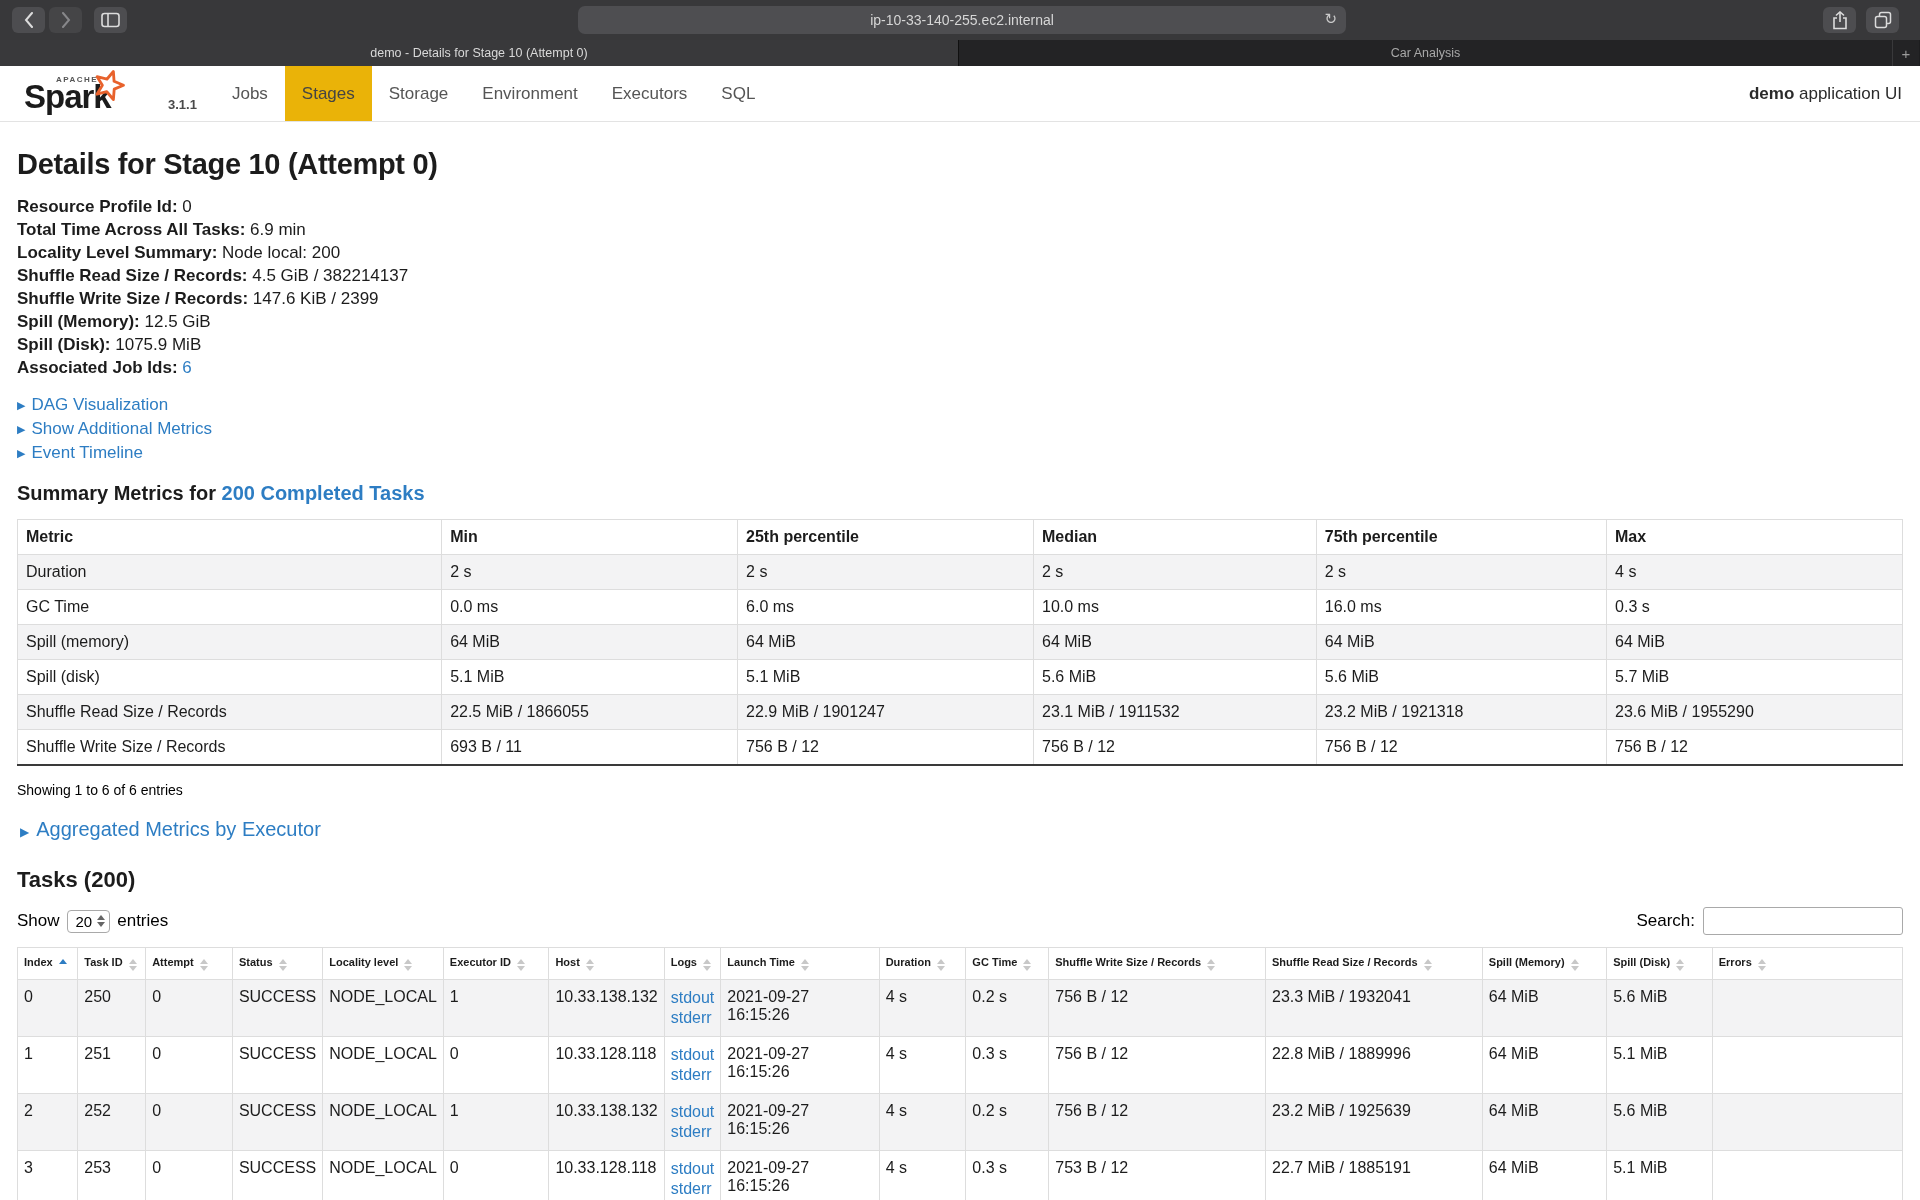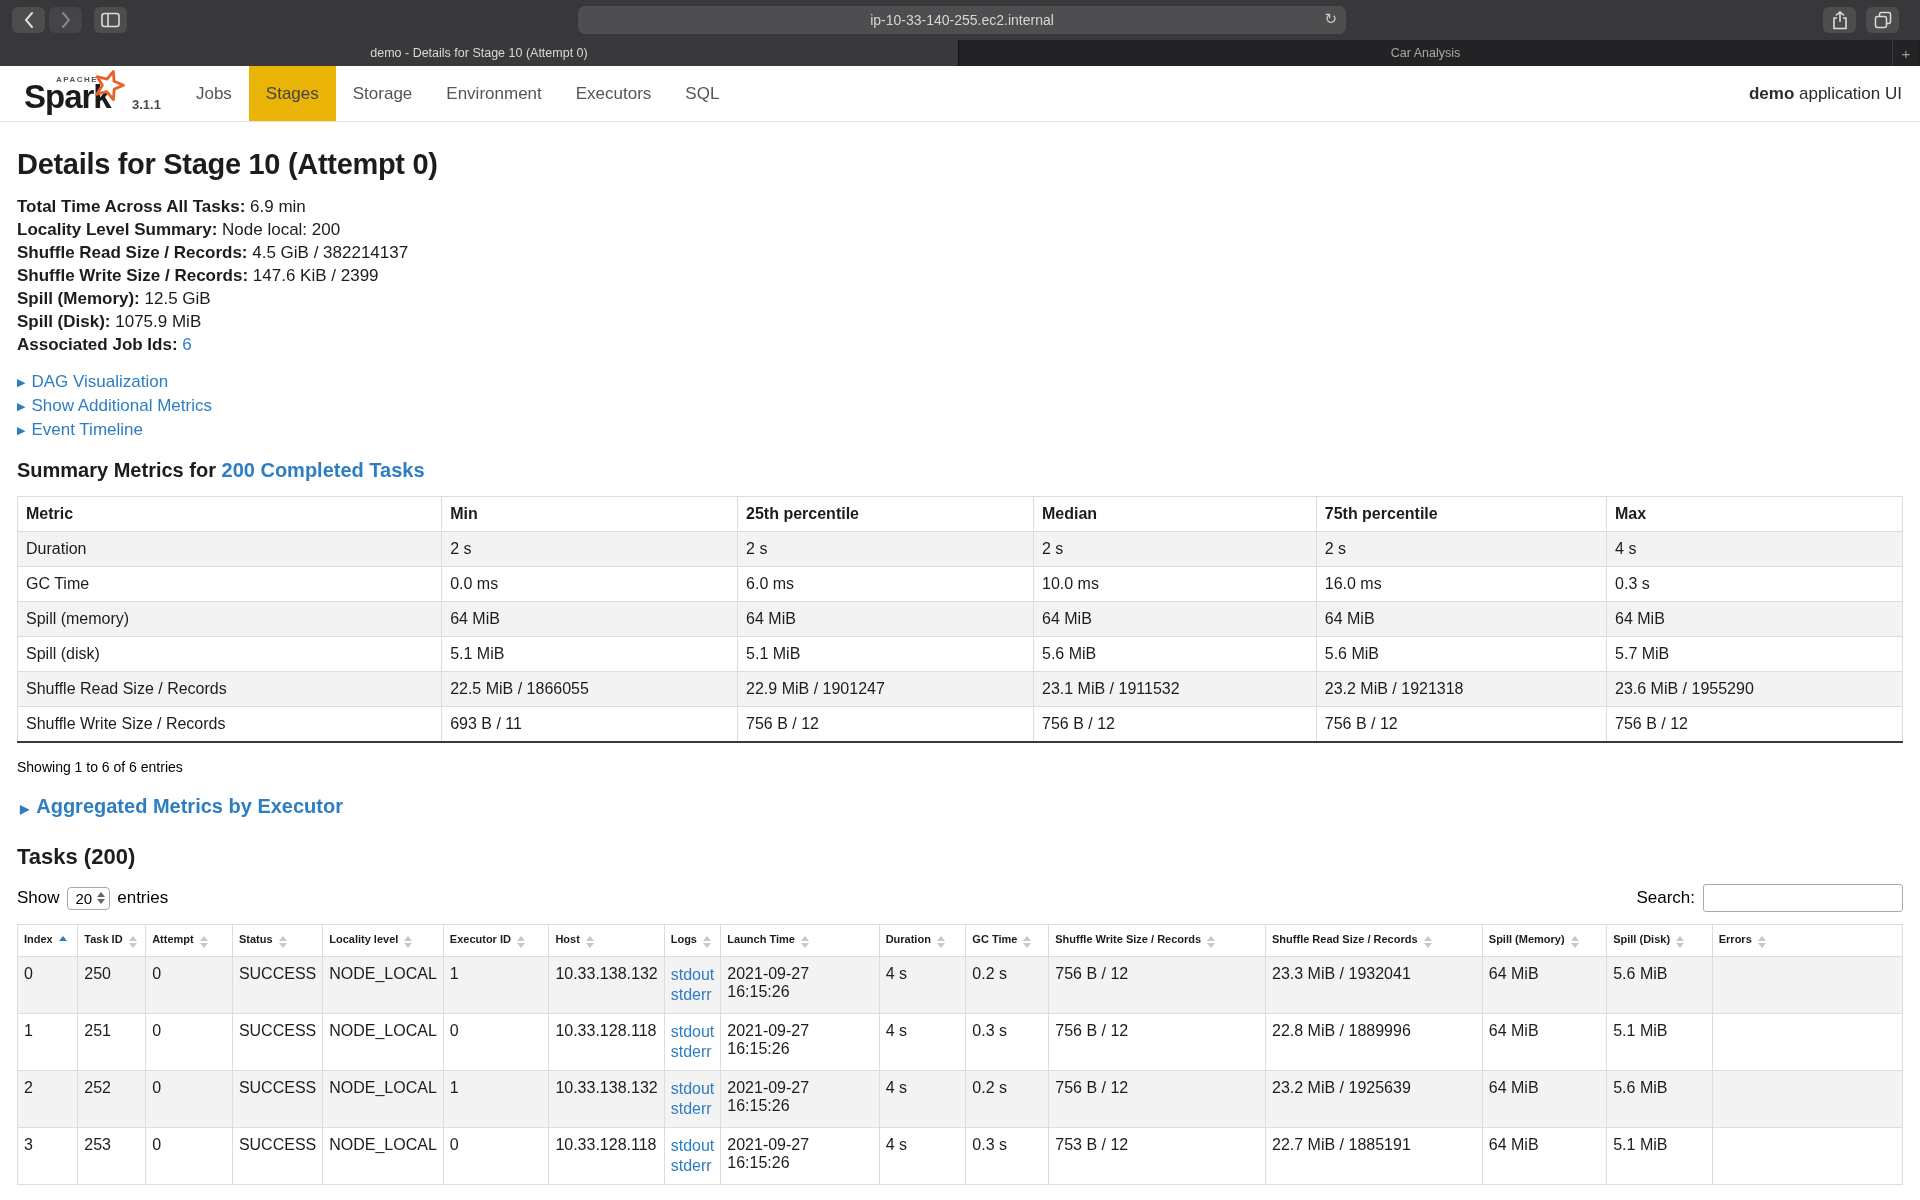--- a/index.html
+++ b/index.html
@@ -34,21 +34,21 @@
   
   .sparknav { height:56px; border-bottom:1px solid #e3e3e3; display:flex;
     align-items:stretch; background:#fff; }
   .logo { position:relative; width:118px; margin-left:14px; }
   .logo-apache { position:absolute; left:42px; top:9px; font-size:8px;
     letter-spacing:1.5px; color:#555; font-weight:bold; }
   .logo-word { position:absolute; left:10px; top:12px; font-size:33px;
     font-weight:bold; letter-spacing:-1px; color:#1b1b1b; }
   .logo-star { position:absolute; left:78px; top:2px; }
   .logo-ver { align-self:flex-end; font-size:13px; color:#4a4a4a;
-    font-weight:bold; padding-bottom:9px; margin-right:18px; }
+    font-weight:bold; padding-bottom:9px; margin-right:18px;margin-left:36px; }
   .navitems { display:flex; list-style:none; }
   .navitems li { font-size:17px; color:#555; display:flex; align-items:center;
     padding:0 17px; cursor:pointer; }
   .navitems li.active { background:#eab308; color:#444; }
   .appui { margin-left:auto; align-self:center; margin-right:18px;
     font-size:17px; color:#2b2b2b; }
 
   
   .content { padding:0 17px; color:#1c1c1c; }
   h2.stage-title { font-size:29px; margin:26px 0 14px 0; letter-spacing:-.3px; }
@@ -63,21 +63,21 @@
 
   .tblwrap { margin:14px 17px 0 17px; }
   table { width:100%; border-collapse:collapse; font-size:16px; color:#1c1c1c;}
   th, td { border:1px solid #ddd; padding:8px 8px; text-align:left;
     vertical-align:top; }
   th { font-weight:bold; background:#fff; white-space:nowrap; }
   .summary-table tbody tr:nth-child(odd) td { background:#f3f3f4; }
   .summary-table { border-bottom:2px solid #3a3a3a; }
 
   .showing { margin:16px 17px 0 17px; font-size:14px; }
-  .agg-toggle { margin:20px 0 0 20px; font-size:20px; font-weight:bold;
+  .agg-toggle { margin:20px 0 0 20px; font-size:20px; font-weight:normal;
     color:#2d7dc3; cursor:pointer; }
   .agg-toggle .caret { font-size:12px; margin-right:7px; }
   h3.tasks-title { font-size:22px; margin:26px 0 0 0; }
 
   .controls { display:flex; justify-content:space-between; align-items:center;
     margin:14px 17px 0 17px; font-size:17px; }
   .lenwrap { display:flex; align-items:center; gap:7px; }
   .fakeselect { display:inline-flex; align-items:center; gap:5px;
     border:1px solid #a9a9a9; border-radius:4px; background:#fff;
     padding:2px 4px 2px 8px; font-size:15px; cursor:pointer; }
@@ -168,20 +168,21 @@
     <li>Executors</li>
     <li>SQL</li>
   </ul>
   <div class="appui"><b>demo</b><span> application UI</span></div>
 </div>
 
 <div class="content">
   <h2 class="stage-title">Details for Stage 10 (Attempt 0)</h2>
 
   <ul class="props">
+    <li><b>Resource Profile Id:</b><span> 0</span></li>
     <li><b>Total Time Across All Tasks:</b><span> 6.9 min</span></li>
     <li><b>Locality Level Summary:</b><span> Node local: 200</span></li>
     <li><b>Shuffle Read Size / Records:</b><span> 4.5 GiB / 382214137</span></li>
     <li><b>Shuffle Write Size / Records:</b><span> 147.6 KiB / 2399</span></li>
     <li><b>Spill (Memory):</b><span> 12.5 GiB</span></li>
     <li><b>Spill (Disk):</b><span> 1075.9 MiB</span></li>
     <li><b>Associated Job Ids:</b> <a>6</a></li>
   </ul>
 
   <div class="toggles">

